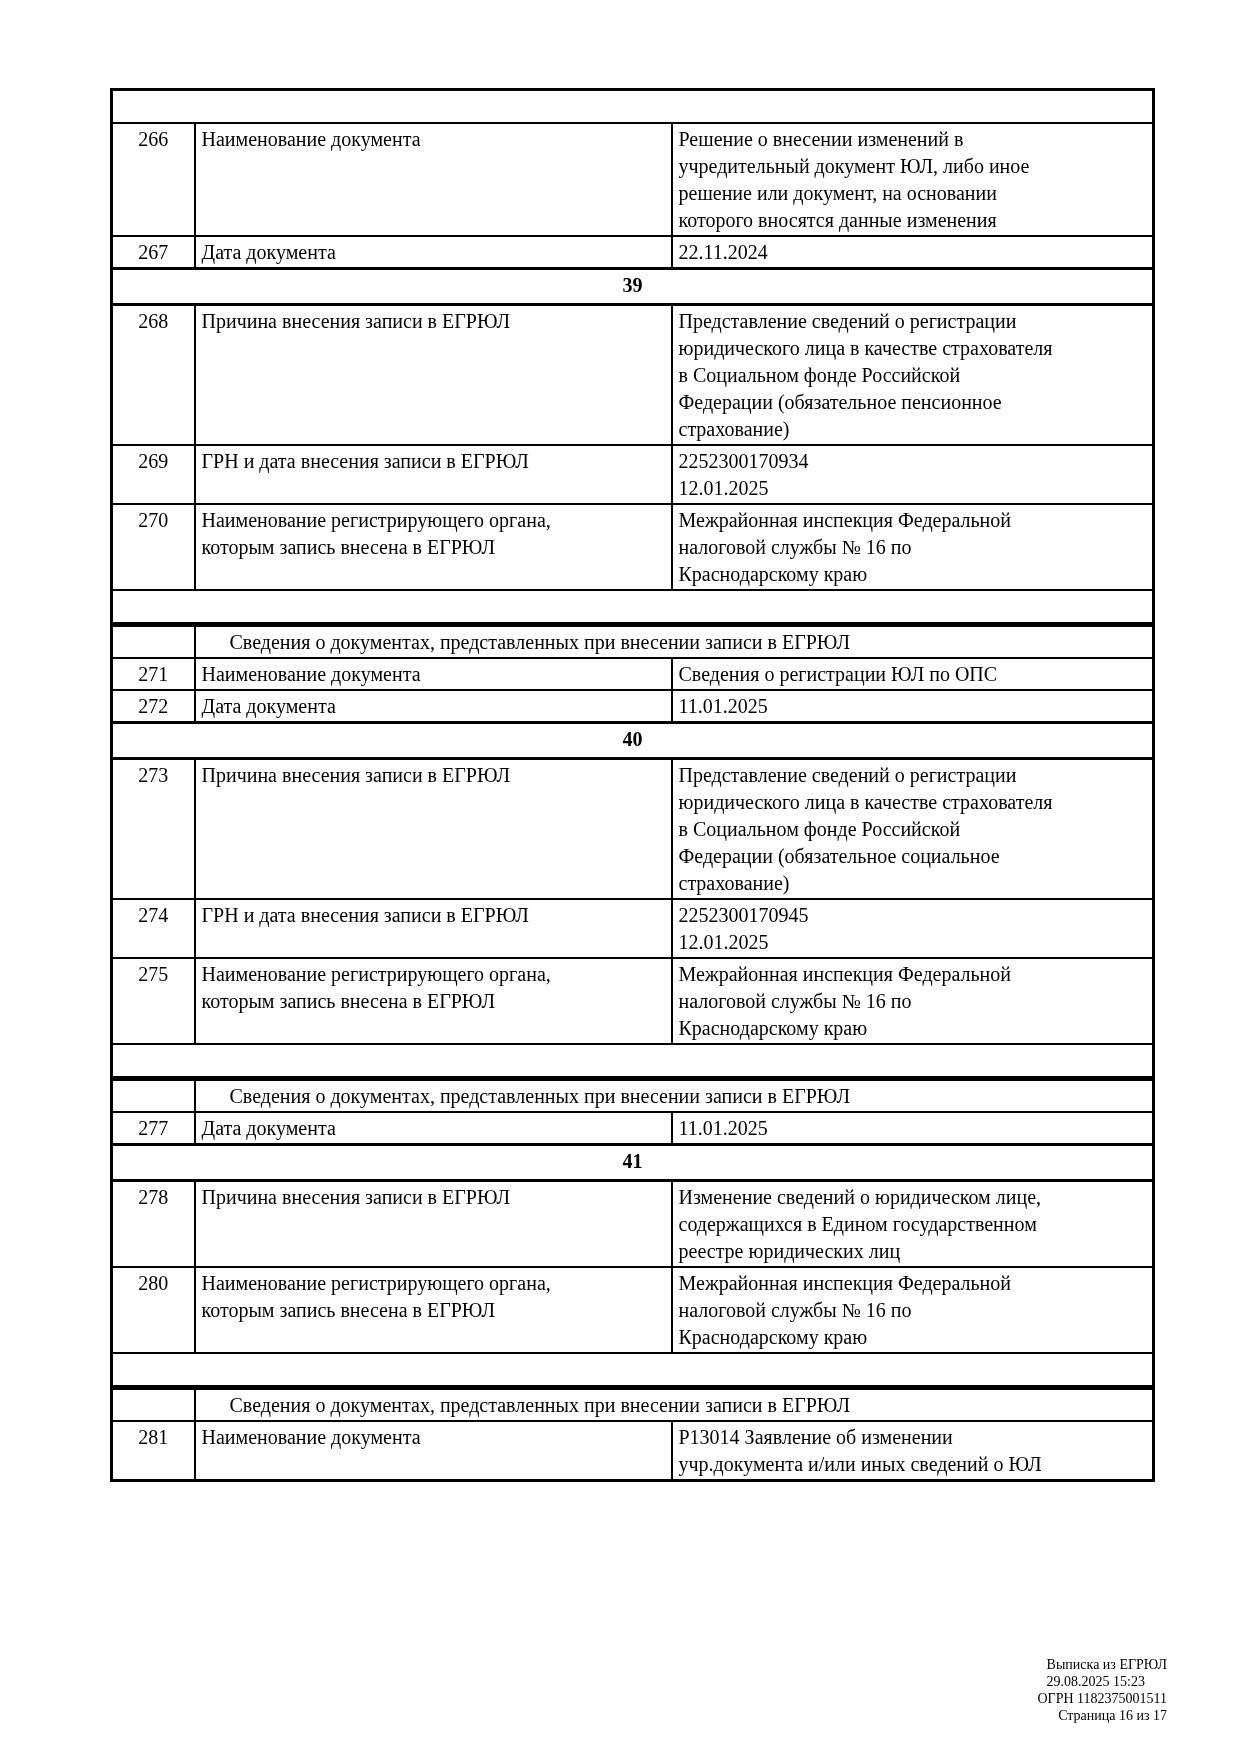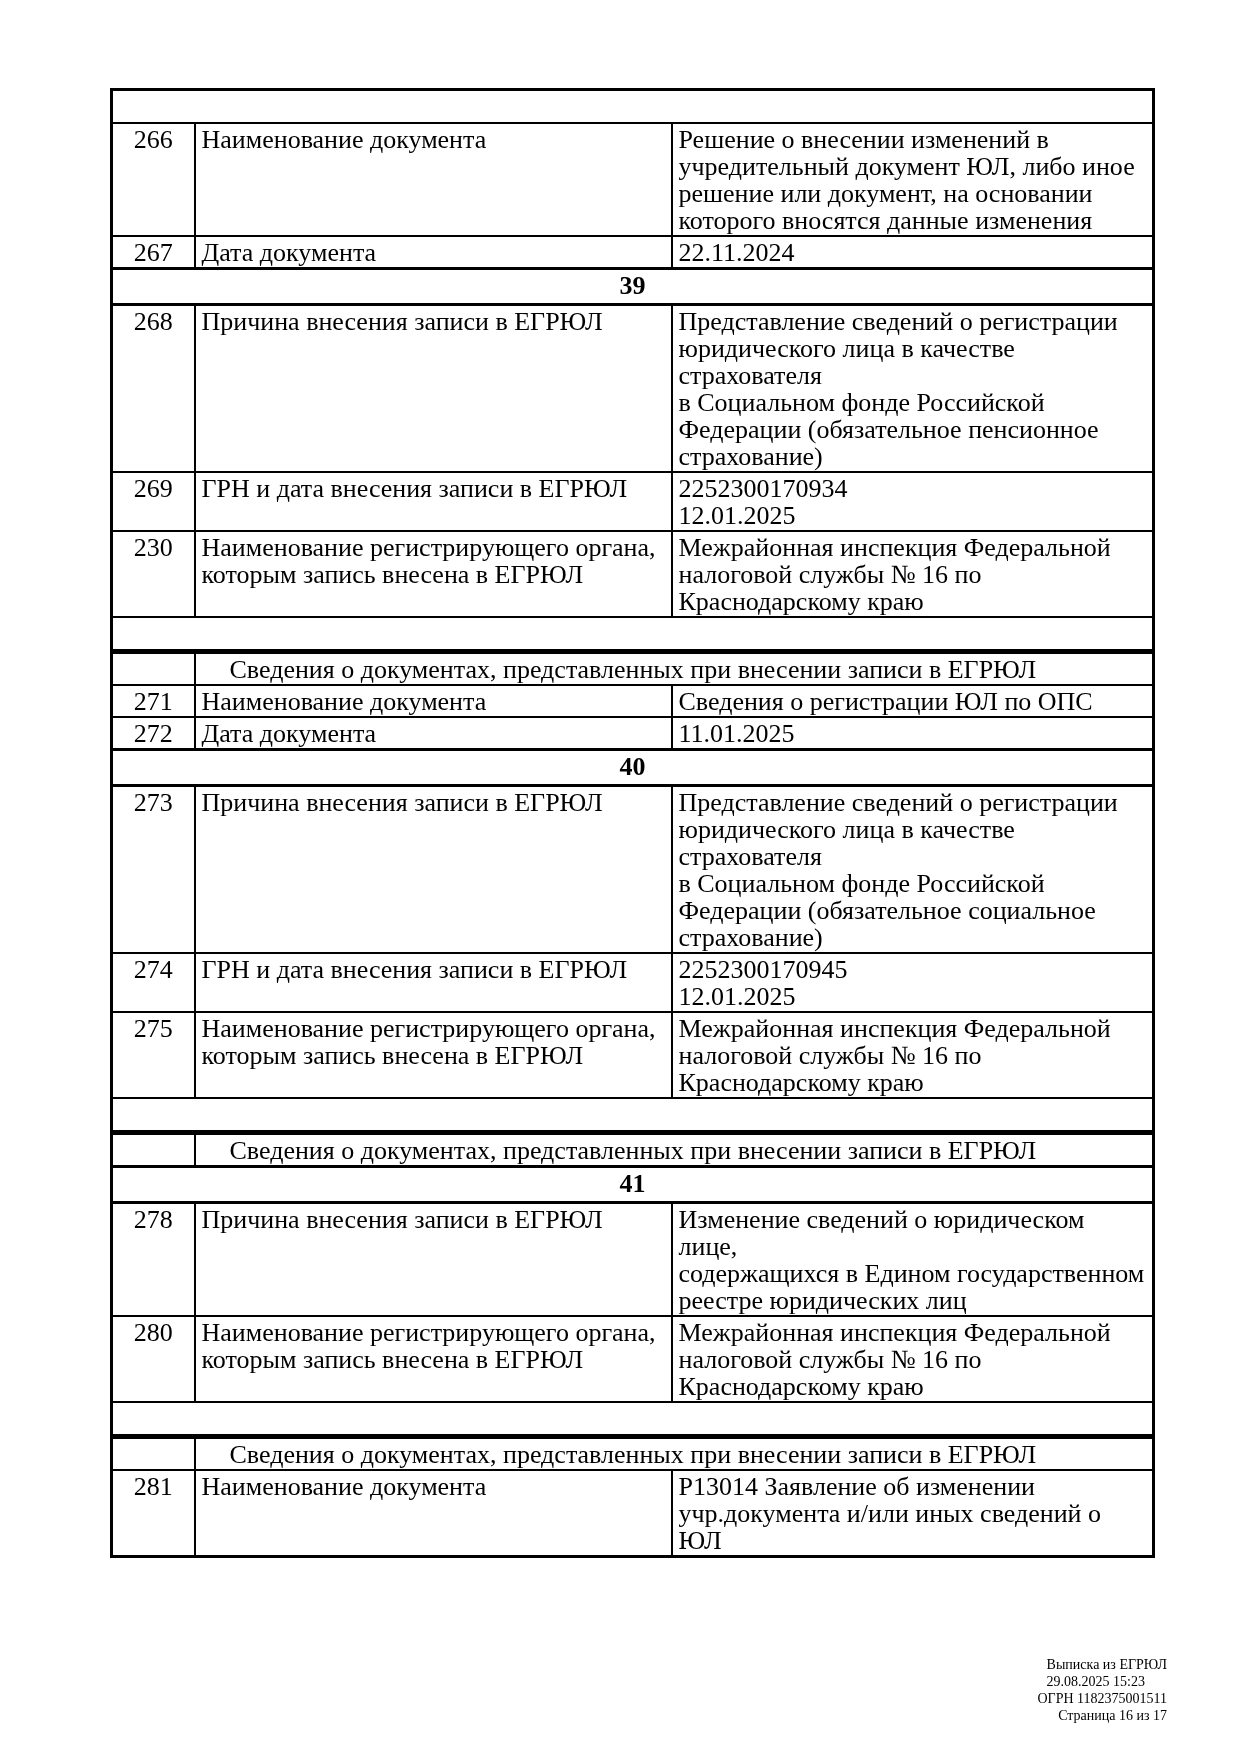--- a/index.html
+++ b/index.html
@@ -14,21 +14,21 @@
     font-family: "Liberation Serif", "DejaVu Serif", serif;
     color: #000000;
   }
   .egrul-table {
     position: absolute;
     left: 110px;
     top: 88px;
     width: 1042px;
     border-collapse: collapse;
     table-layout: fixed;
-    font-size: 26px;
+    font-size: 20px;
     line-height: 27px;
   }
   .egrul-table td {
     border: 2px solid #000000;
     padding: 2px 6px 1px 6px;
     vertical-align: top;
     overflow: hidden;
   }
   .egrul-table { border: 3px solid #000000; }
   .num-cell {
@@ -112,21 +112,21 @@
 Федерации (обязательное пенсионное
 страхование)</td>
       </tr>
       <tr class="data-row">
         <td class="num-cell">269</td>
         <td class="label-cell">ГРН и дата внесения записи в ЕГРЮЛ</td>
         <td class="value-cell">2252300170934
 12.01.2025</td>
       </tr>
       <tr class="data-row">
-        <td class="num-cell">230</td>
+        <td class="num-cell">270</td>
         <td class="label-cell">Наименование регистрирующего органа,
 которым запись внесена в ЕГРЮЛ</td>
         <td class="value-cell">Межрайонная инспекция Федеральной
 налоговой службы № 16 по
 Краснодарскому краю</td>
       </tr>
       <tr>
         <td class="spacer-cell" colspan="3"></td>
       </tr>
       <tr class="docs-header-row">
@@ -168,20 +168,25 @@
         <td class="value-cell">Межрайонная инспекция Федеральной
 налоговой службы № 16 по
 Краснодарскому краю</td>
       </tr>
       <tr>
         <td class="spacer-cell" colspan="3"></td>
       </tr>
       <tr class="docs-header-row">
         <td class="num-cell"></td>
         <td class="docs-header-cell" colspan="2">Сведения о документах, представленных при внесении записи в ЕГРЮЛ</td>
+      </tr>
+      <tr class="data-row">
+        <td class="num-cell">277</td>
+        <td class="label-cell">Дата документа</td>
+        <td class="value-cell">11.01.2025</td>
       </tr>
       <tr class="section-row">
         <td class="section-cell" colspan="3">41</td>
       </tr>
       <tr class="data-row">
         <td class="num-cell">278</td>
         <td class="label-cell">Причина внесения записи в ЕГРЮЛ</td>
         <td class="value-cell">Изменение сведений о юридическом лице,
 содержащихся в Едином государственном
 реестре юридических лиц</td>

